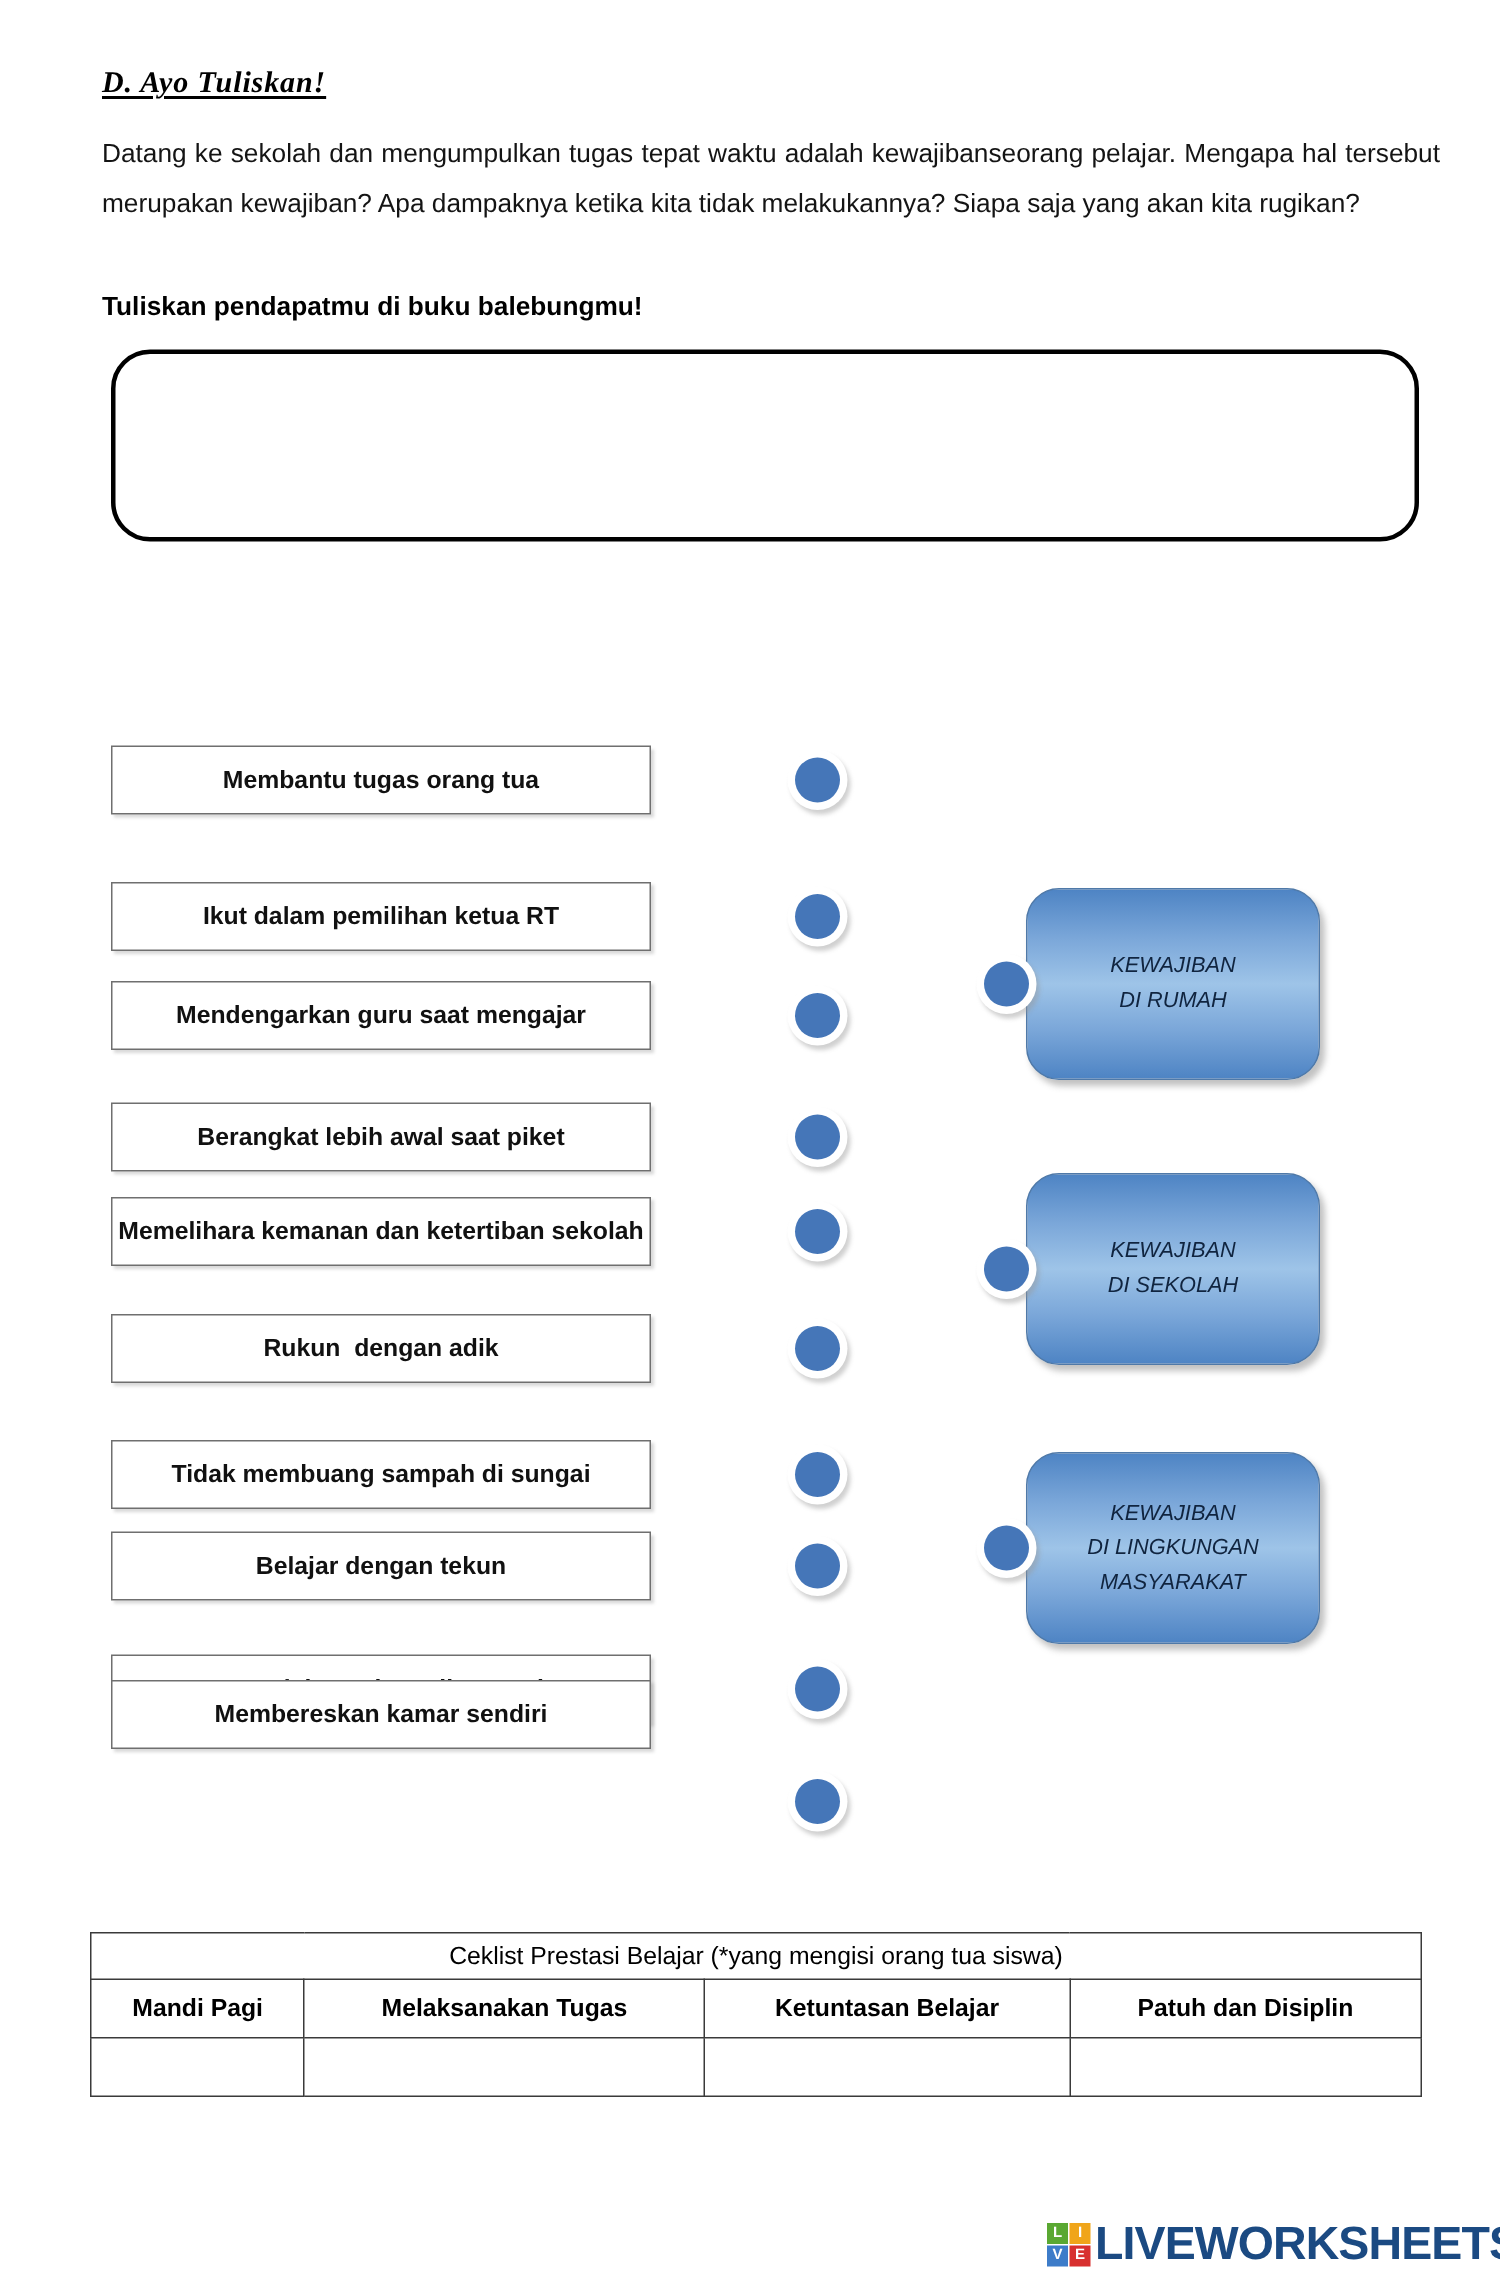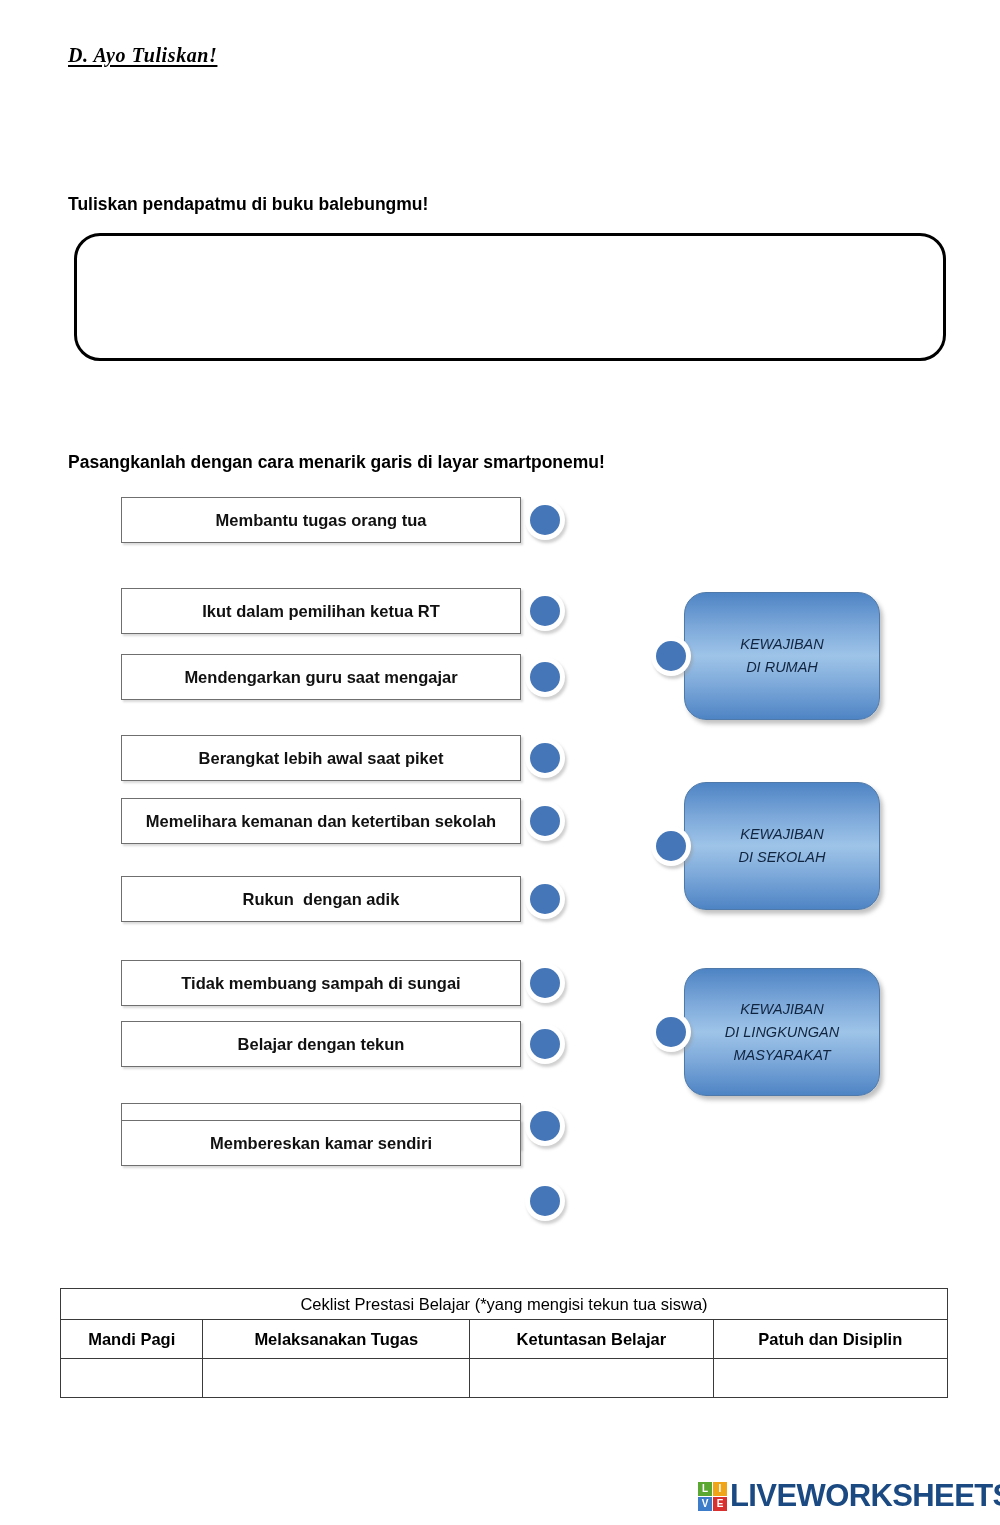--- a/index.html
+++ b/index.html
@@ -76,34 +76,33 @@
     left: 68px;
     top: 452px;
     font-size: 17.5px;
     font-weight: bold;
   }
 
   
   .match-item {
     position: absolute;
     left: 74px;
-    width: 400px;
+    width: 360px;
     height: 46px;
     box-sizing: border-box;
     border: 1.4px solid #6f6f6f;
     background: #fff;
     display: flex;
     align-items: center;
     justify-content: center;
     font-size: 16.5px;
     font-weight: bold;
     color: #111;
     white-space: pre;
     box-shadow: 2px 2px 2px rgba(130,130,130,0.30);
-    margin-left: 47px;
   }
 
   
   .dot {
     position: absolute;
     width: 40px;
     height: 40px;
     border-radius: 50%;
     background: #ffffff;
     box-shadow: 2px 3px 3px rgba(150,150,150,0.45);
@@ -209,26 +208,26 @@
     font-family: "Liberation Sans", sans-serif;
   }
 </style>
 </head>
 <body>
 
 <div class="page">
 
   <div class="section-title">D. Ayo Tuliskan!</div>
 
+  <div class="intro">Datang ke sekolah dan mengumpulkan tugas tepat waktu adalah kewajibanseorang pelajar. Mengapa hal tersebut merupakan kewajiban? Apa dampaknya ketika kita tidak melakukannya? Siapa saja yang akan kita rugikan?</div>
 
   <div class="intro-bold">Tuliskan pendapatmu di buku balebungmu!</div>
 
   <div class="answer-box"></div>
 
-  <div class="match-instruction">Pasangkanlah dengan cara menarik garis di layar smartponemu!</div>
 
   <div id="match-items">
       <div class="match-item" style="top: 497px;">Membantu tugas orang tua</div>
       <span class="dot" style="left: 525px; top: 500px;"></span>
       <div class="match-item" style="top: 588px;">Ikut dalam pemilihan ketua RT</div>
       <span class="dot" style="left: 525px; top: 591px;"></span>
       <div class="match-item" style="top: 654px;">Mendengarkan guru saat mengajar</div>
       <span class="dot" style="left: 525px; top: 657px;"></span>
       <div class="match-item" style="top: 735px;">Berangkat lebih awal saat piket</div>
       <span class="dot" style="left: 525px; top: 738px;"></span>
@@ -261,21 +260,21 @@
         <span class="cat-label">KEWAJIBAN
 DI LINGKUNGAN
 MASYARAKAT</span>
       </div>
       <span class="dot" style="left: 651px; top: 1012px;"></span>
     </div>
 
   <table class="checklist">
     <tbody>
       <tr class="row-title">
-        <td colspan="4">Ceklist Prestasi Belajar (*yang mengisi tekun tua siswa)</td>
+        <td colspan="4">Ceklist Prestasi Belajar (*yang mengisi orang tua siswa)</td>
       </tr>
       <tr class="row-head">
         <td>Mandi Pagi</td>
         <td>Melaksanakan Tugas</td>
         <td>Ketuntasan Belajar</td>
         <td>Patuh dan Disiplin</td>
       </tr>
       <tr class="row-blank">
         <td></td>
         <td></td>

